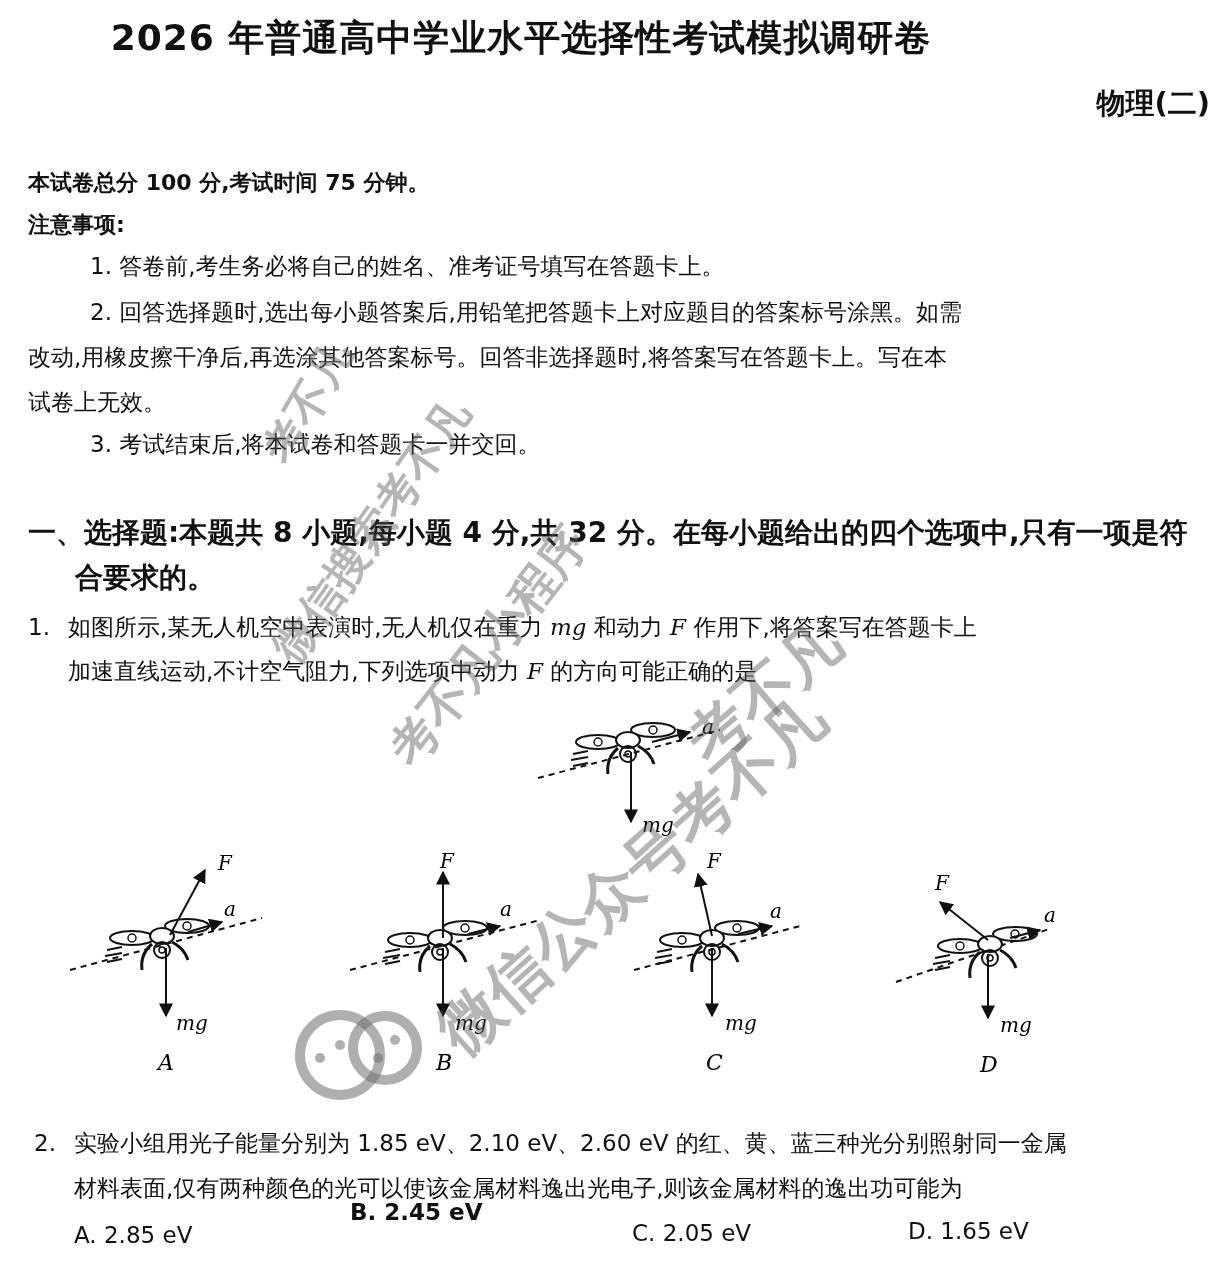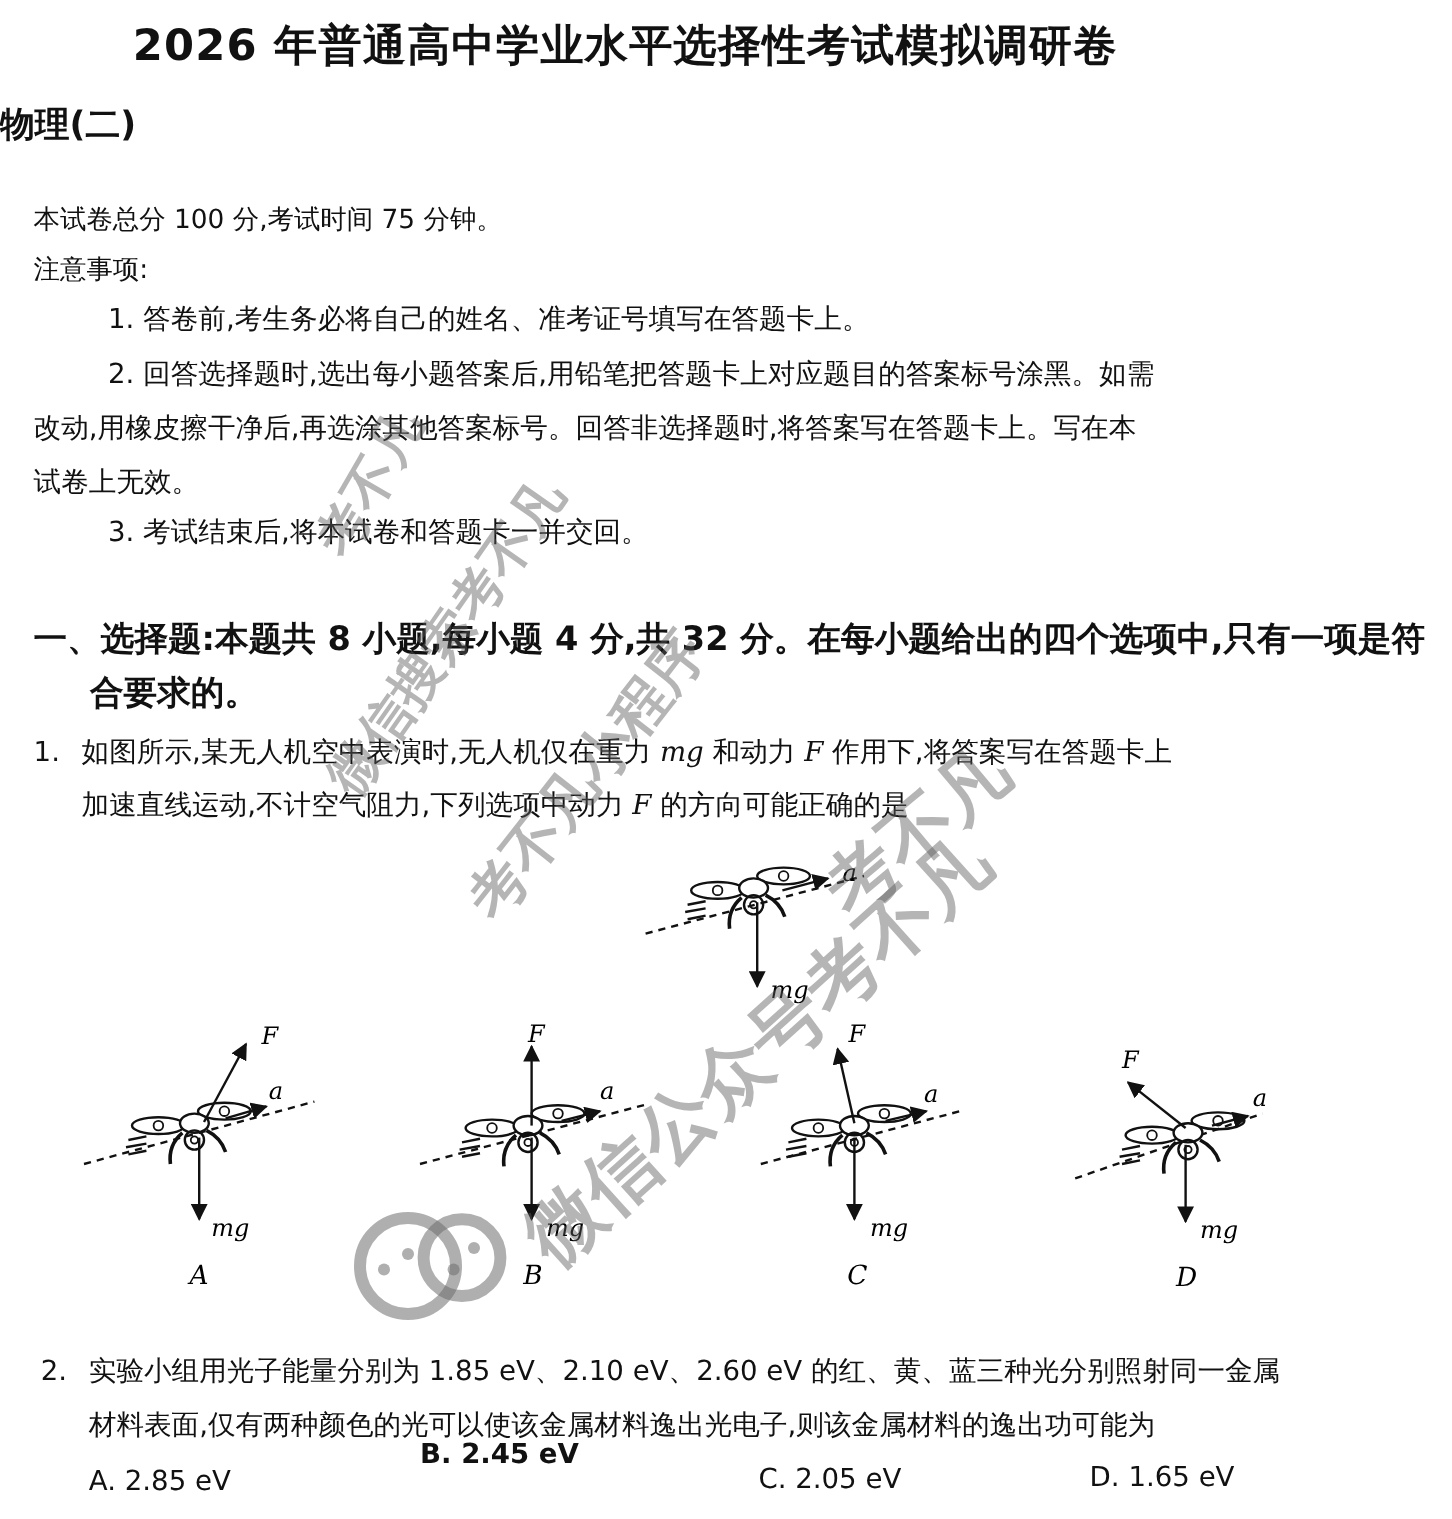--- a/index.html
+++ b/index.html
@@ -8,26 +8,26 @@
     font-family: "DejaVu Serif", "Liberation Serif", serif;
     color: #111;
   }
   .abs { position: absolute; }
   .title {
     left: 0; width: 1042px; top: 14px; text-align: center;
     font-size: 36px; font-weight: bold; letter-spacing: 1px;
     font-family: "DejaVu Sans", "Liberation Sans", sans-serif;
   }
   .subtitle {
-    left: 0; width: 1210px; top: 84px; text-align: left;
+    left: 0; width: 1210px; top: 84px; text-align: right;
     font-size: 29px; font-weight: bold;
     font-family: "DejaVu Sans", "Liberation Sans", sans-serif;
   }
   .bold-line {
-    font-size: 22px; font-weight: normal;
+    font-size: 22px; font-weight: bold;
     font-family: "DejaVu Sans", "Liberation Sans", sans-serif;
   }
   .para {
     font-size: 23px; line-height: 46px;
     font-family: "DejaVu Sans", "Liberation Sans", sans-serif;
   }
   .section-head {
     font-size: 28px; font-weight: bold; line-height: 46px;
     font-family: "DejaVu Sans", "Liberation Sans", sans-serif;
   }

